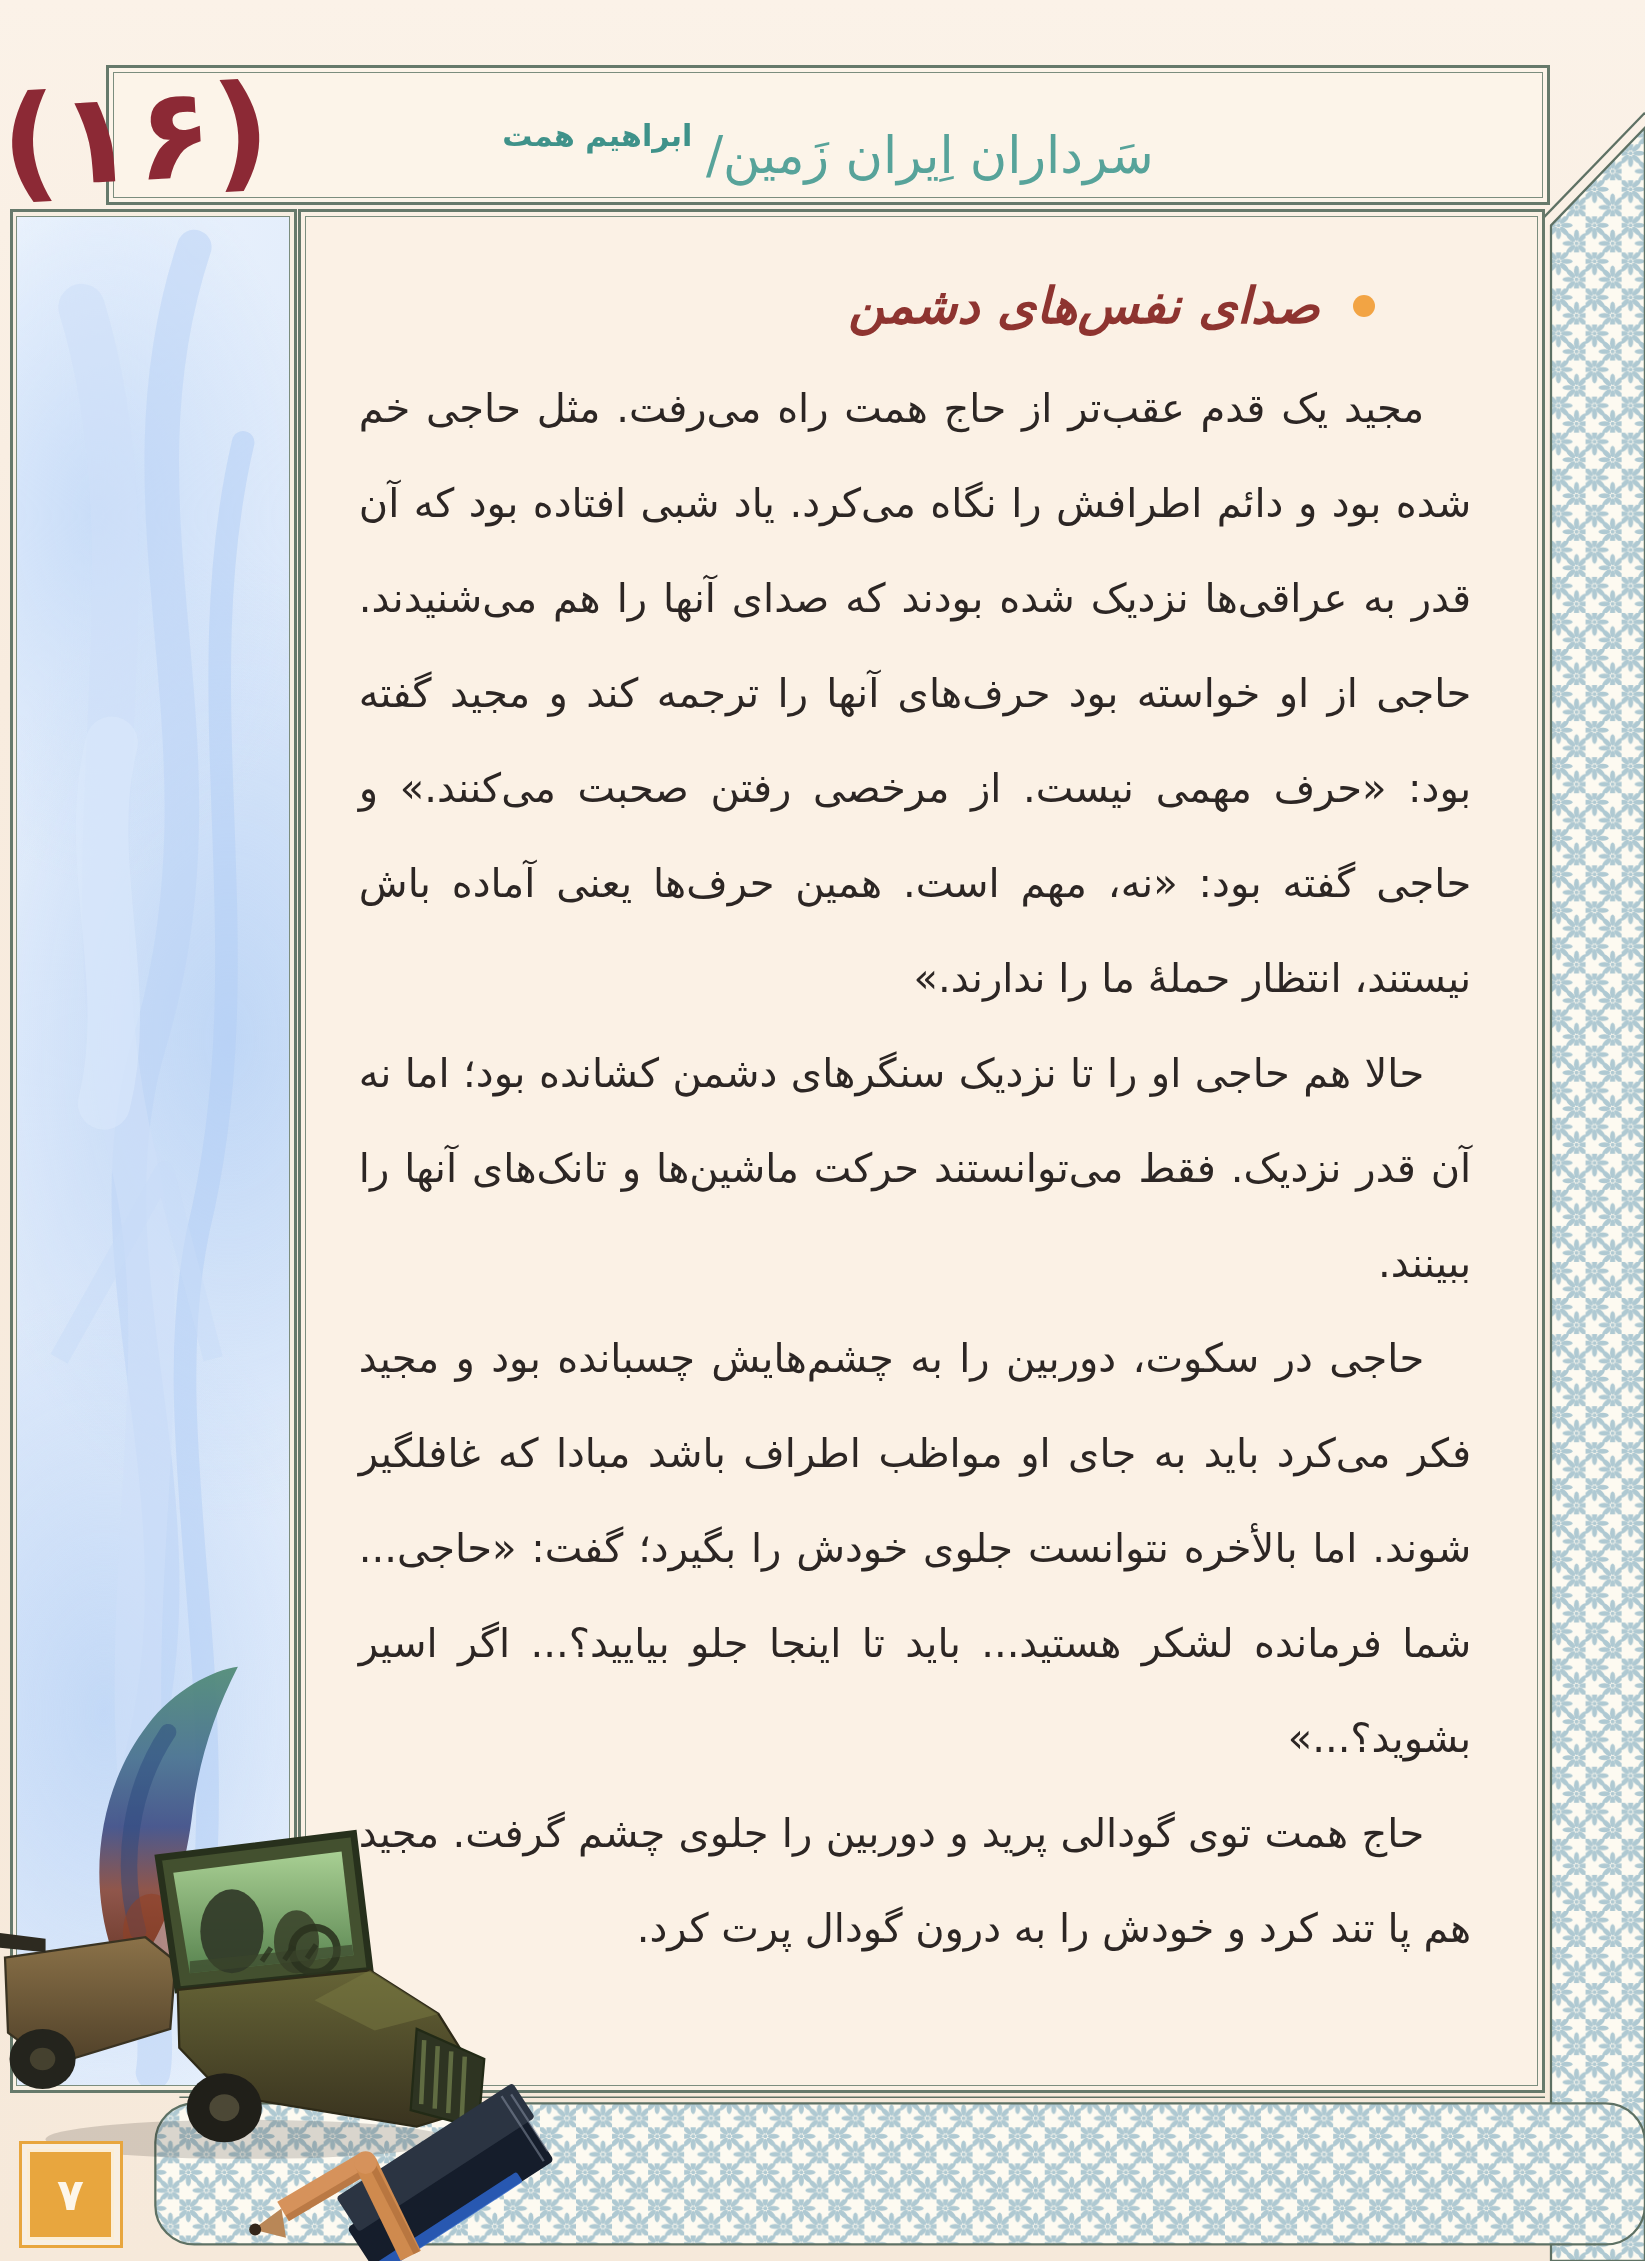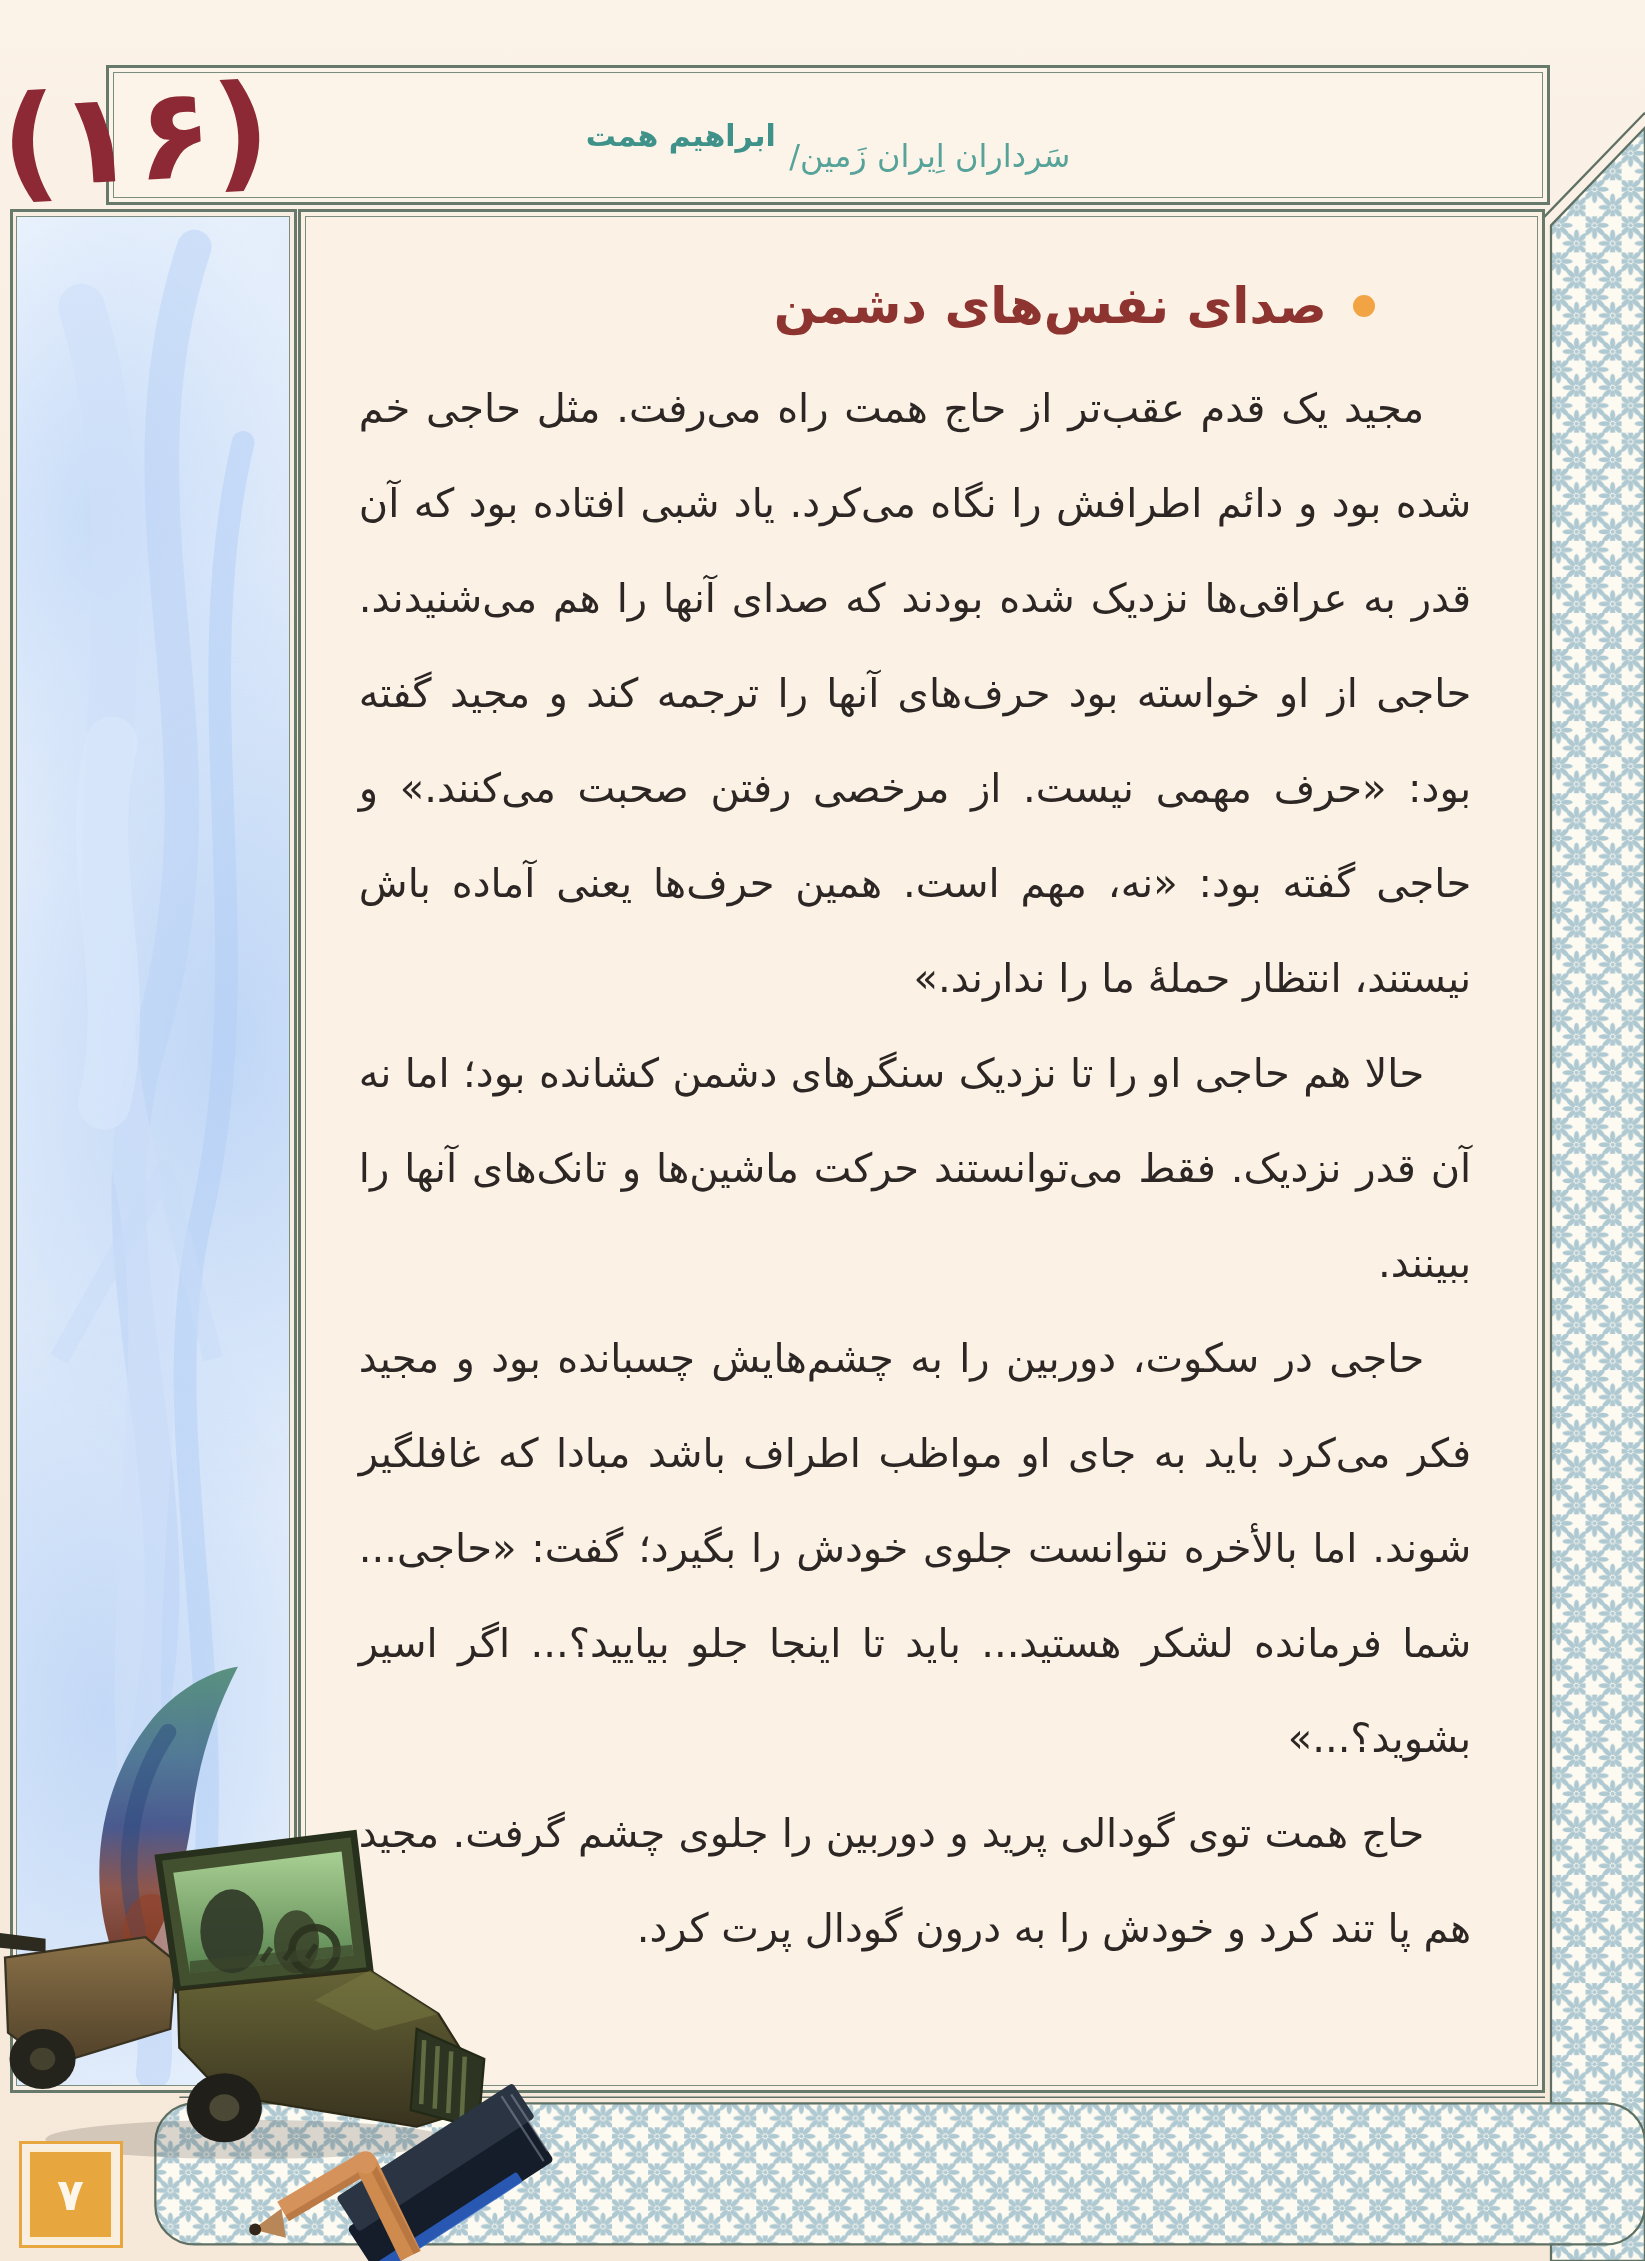--- a/index.html
+++ b/index.html
@@ -21,21 +21,21 @@
   
   .header-box{
     position:absolute; left:107px; top:65px; width:1444px; height:140px;
     border:3px solid #66796b; background:#fcf4e9; z-index:3; padding:3.8px;
   }
   .header-box .inner{
     width:100%; height:100%; border:1.5px solid #7b8d7e;
     display:flex; align-items:center; justify-content:center; gap:13.5px;
     direction:rtl;
   }
-  .header-series{ color:#57a39a; font-size:32px; letter-spacing:0.8px;margin-top:41px; }
+  .header-series{ color:#57a39a; font-size:51px; letter-spacing:0.8px;margin-top:41px; }
   .header-author{ color:#3f928a; font-size:30px; font-weight:bold; }
   
   .sidebar{
     position:absolute; left:10.5px; top:209px; width:287px; height:1884px;
     border:3px solid #66796b; background:#f8efe2; z-index:2; padding:3.8px;
   }
   .sidebar .inner{
     width:100%; height:100%; border:1.5px solid #7b8d7e; position:relative; overflow:hidden;
     background:
       radial-gradient(ellipse 316px 526px at 30% 16%, rgba(193,216,247,.80), rgba(193,216,247,0) 70%),
@@ -47,22 +47,22 @@
   
   .text-box{
     position:absolute; left:299px; top:209px; width:1247px; height:1884px;
     border:3px solid #66796b; background:#fbf1e5; z-index:2; padding:3.8px;
   }
   .text-box .inner{
     width:100%; height:100%; border:1.5px solid #7b8d7e;
     padding:59px 66px 22.5px 53px; direction:rtl; overflow:hidden;
   }
   .title-row{
-    display:flex; align-items:center; gap:26px;
-    margin-right:96px; margin-bottom:25.5px;
+    display:flex; align-items:center; gap:33px;
+    margin-right:96px; margin-bottom:25.5px;font-style:italic;
   }
   .title-bullet{
     width:22.5px; height:22.5px; border-radius:50%; background:#f2a444; flex:0 0 auto;
   }
   .article-title{
     font-size:50px; font-weight:bold; color:#8e3430; line-height:1.2;
   }
   .body-text p{
     font-size:40px; line-height:95px; color:#2c2624;
     text-align:justify; text-indent:47px;

